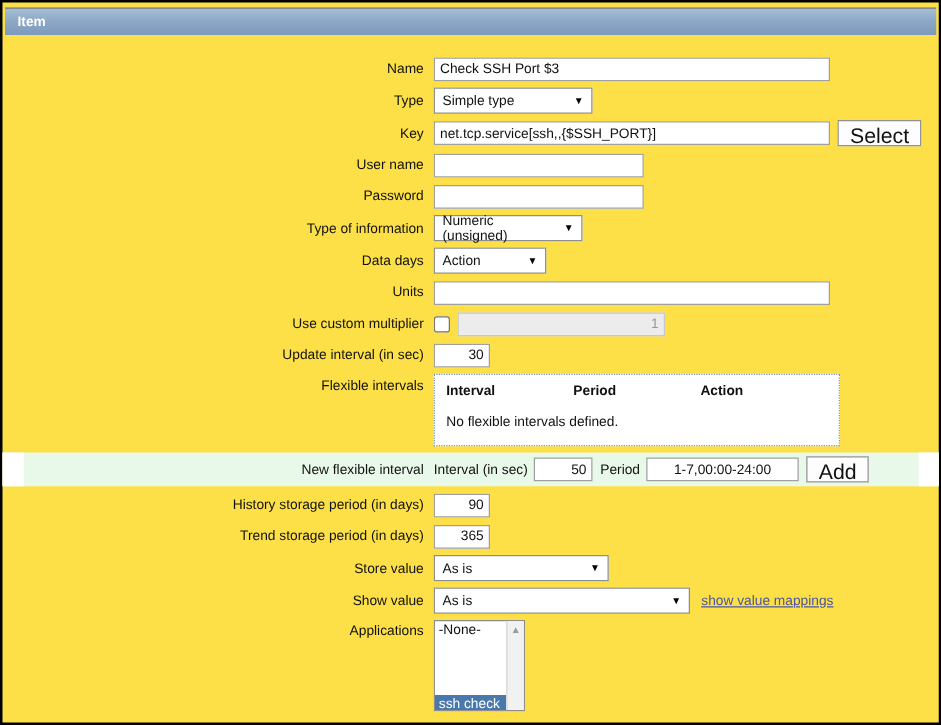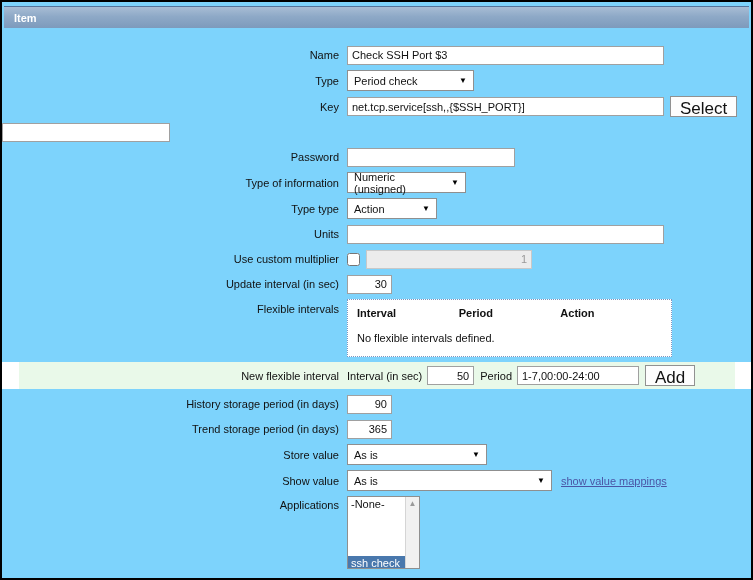--- a/index.html
+++ b/index.html
@@ -8,21 +8,21 @@
     width: 753px; height: 580px;
     background: #fff;
     font-family: "Liberation Sans", sans-serif;
     font-size: 11px;
     color: #111;
     overflow: hidden;
   }
   .page {
     width: 753px; height: 580px;
     border: 2px solid #000;
-    background: #7dd3fc;
+    background: #fde047;
   }
   .header-bar {
     margin: 4px 2px 0 2px;
     height: 22px;
     background: linear-gradient(to bottom, #a8bdd5 0%, #8ea9c7 45%, #7d9abc 100%);
     border-top: 1px solid #55749c;
     display: flex;
     align-items: center;
   }
   .header-title {
@@ -145,51 +145,52 @@
   <div class="form">
 
     <div class="row">
       <span class="label">Name</span>
       <input type="text" class="w-wide" value="Check SSH Port $3" style="">
     </div>
 
     <div class="row">
       <span class="label">Type</span>
       <span class="select-box" style="width:127px;">
-        <span>Period check</span>
+        <span>Simple type</span>
         <span class="select-arrow">▼</span>
       </span>
     </div>
 
     <div class="row">
       <span class="label">Key</span>
       <input type="text" class="w-wide" value="net.tcp.service[ssh,,{$SSH_PORT}]" style="">
       <span class="gap"></span>
       <button class="btn">Select</button>
     </div>
 
     <div class="row">
+      <span class="label">User name</span>
       <input type="text" class="w-med" value="" style="">
     </div>
 
     <div class="row">
       <span class="label">Password</span>
       <input type="text" class="w-med" value="" style="">
     </div>
 
     <div class="row">
       <span class="label">Type of information</span>
       <span class="select-box" style="width:119px;">
         <span>Numeric (unsigned)</span>
         <span class="select-arrow">▼</span>
       </span>
     </div>
 
     <div class="row">
-      <span class="label">Type type</span>
+      <span class="label">Data days</span>
       <span class="select-box" style="width:90px;">
         <span>Action</span>
         <span class="select-arrow">▼</span>
       </span>
     </div>
 
     <div class="row">
       <span class="label">Units</span>
       <input type="text" class="w-wide" value="" style="">
     </div>
@@ -216,21 +217,21 @@
         <div class="flex-box-empty">No flexible intervals defined.</div>
       </div>
     </div>
 
     <div class="row highlight">
       <span class="label">New flexible interval</span>
       <span class="inline-label">Interval (in sec)</span>
       <input type="text" class="num" style="width: 47px;" value="50">
       <span class="gap"></span>
       <span class="inline-label">Period</span>
-      <input type="text" style="width: 122px;" value="1-7,00:00-24:00">
+      <input type="text" style="width: 122px; text-align: center;" value="1-7,00:00-24:00">
       <span class="gap"></span>
       <button class="btn">Add</button>
     </div>
 
     <div class="row">
       <span class="label">History storage period (in days)</span>
       <input type="text" class="num w-num" value="90" style="">
     </div>
 
     <div class="row">

